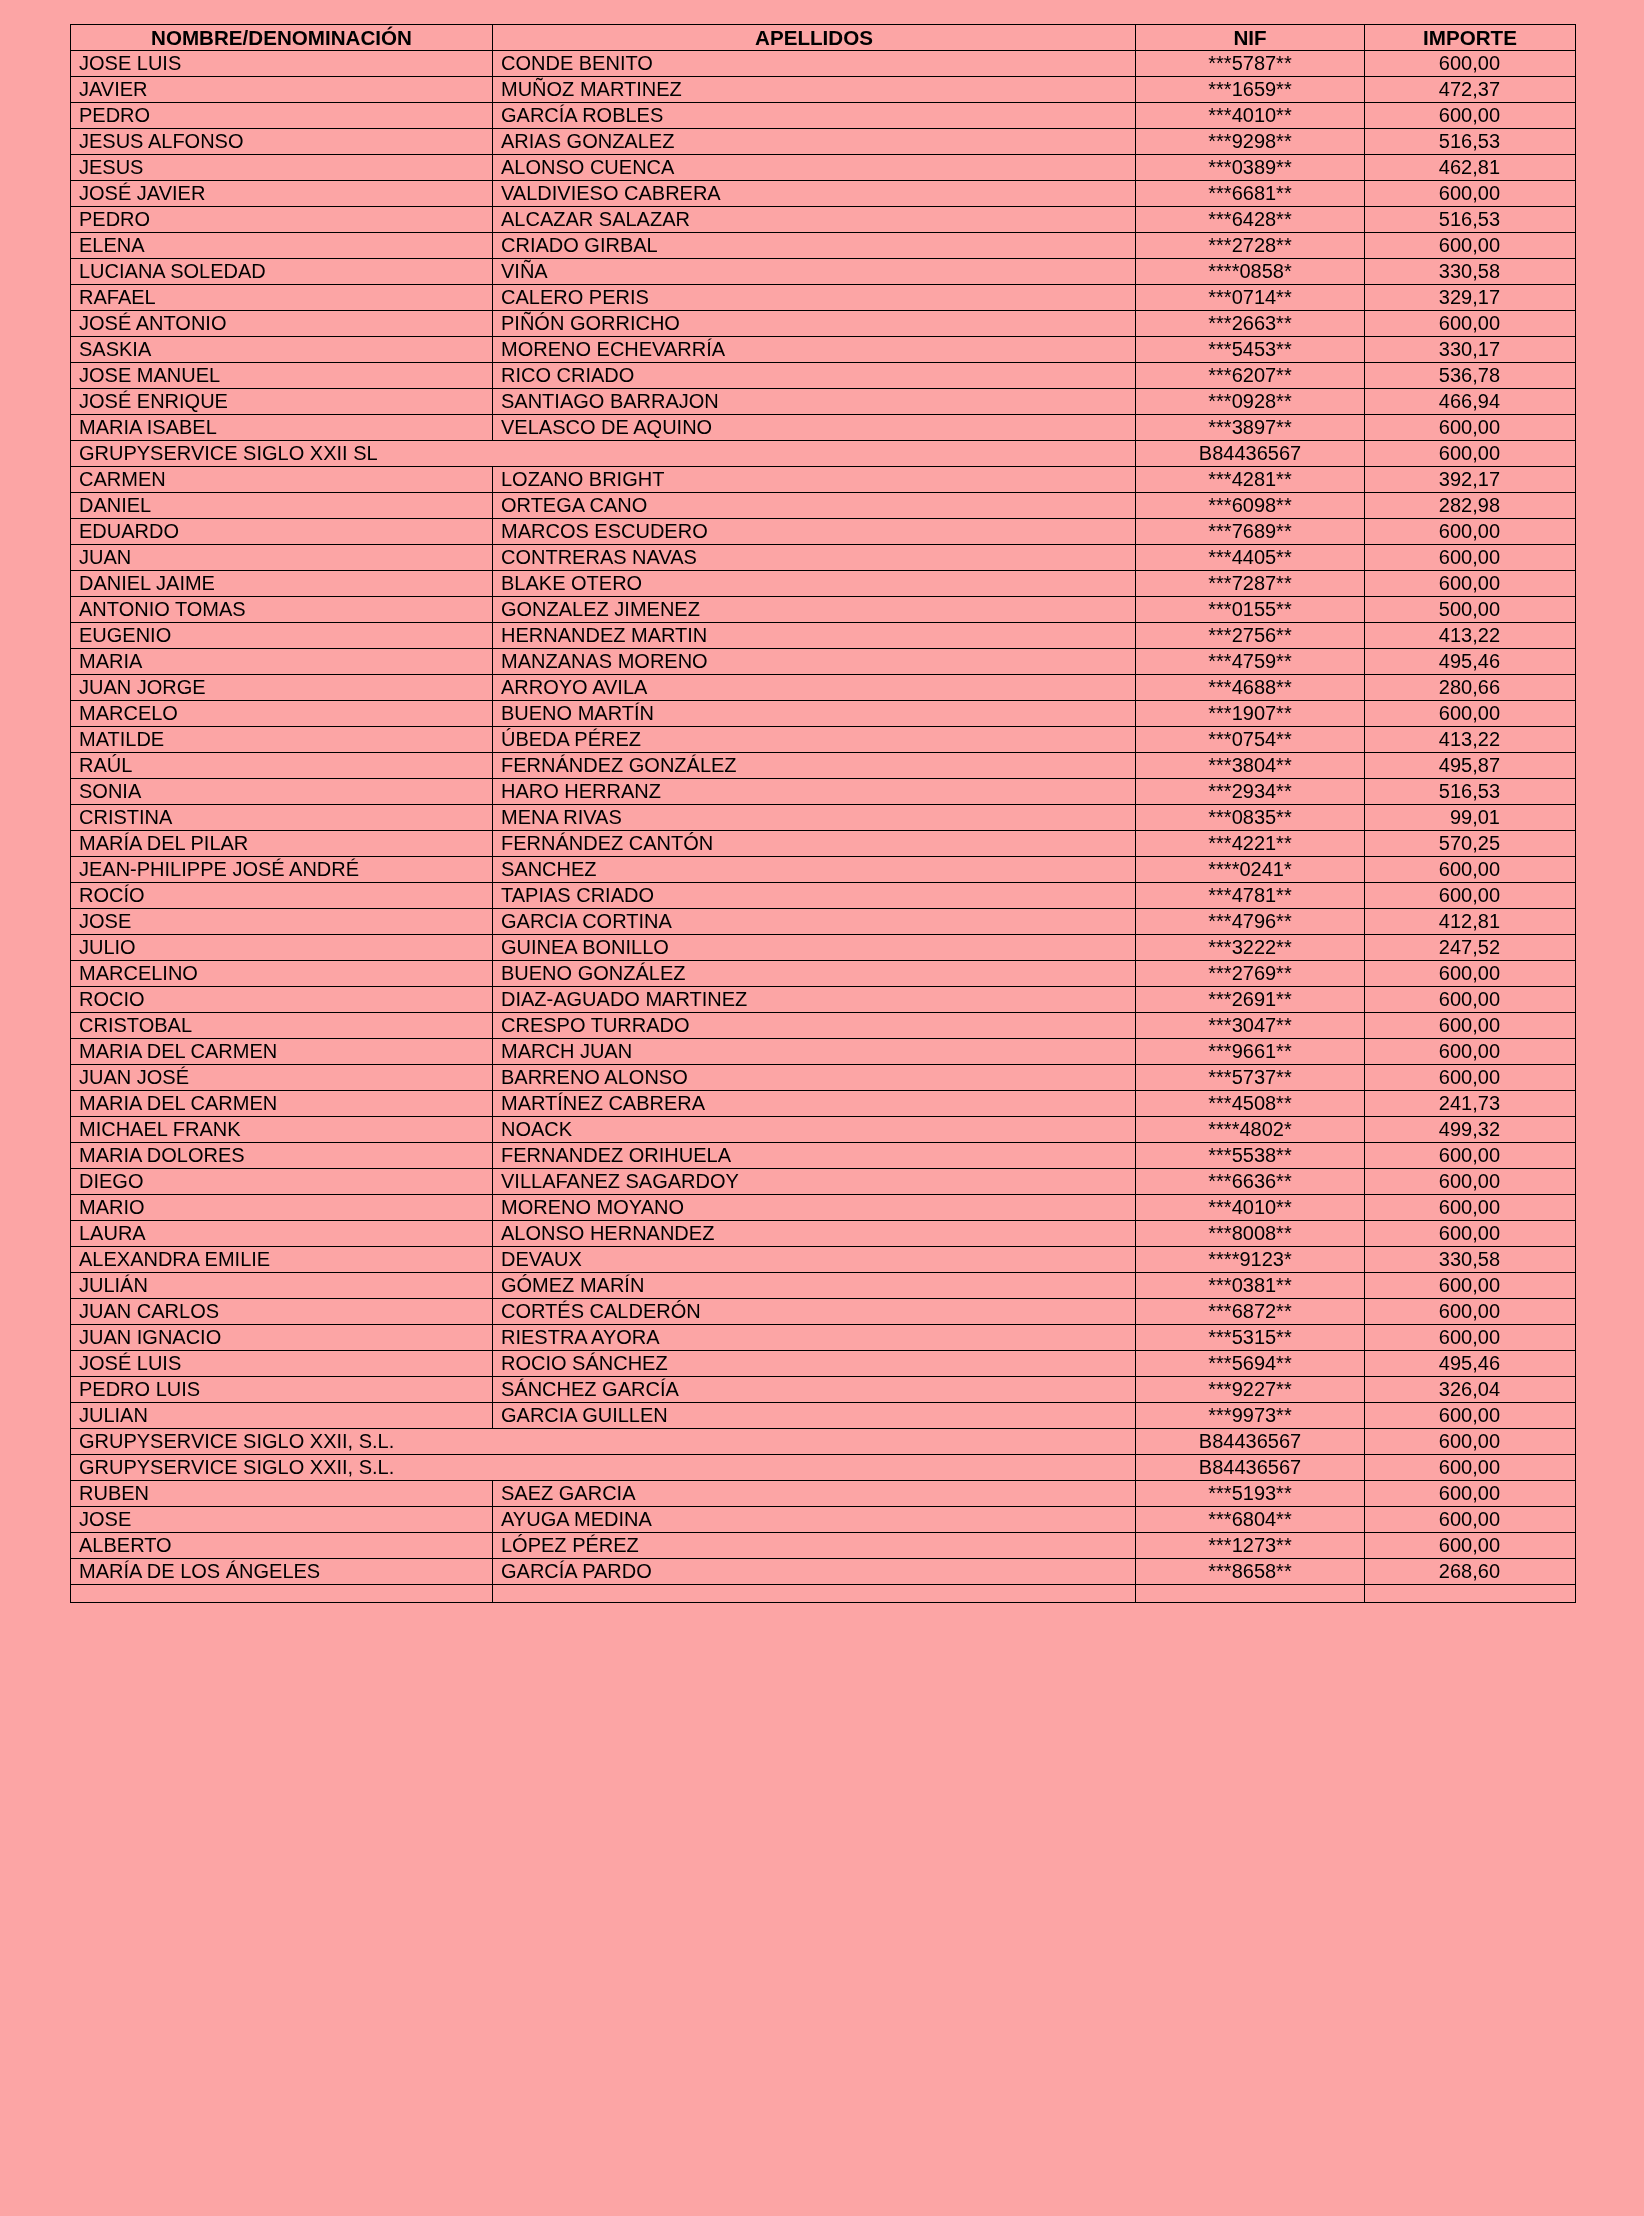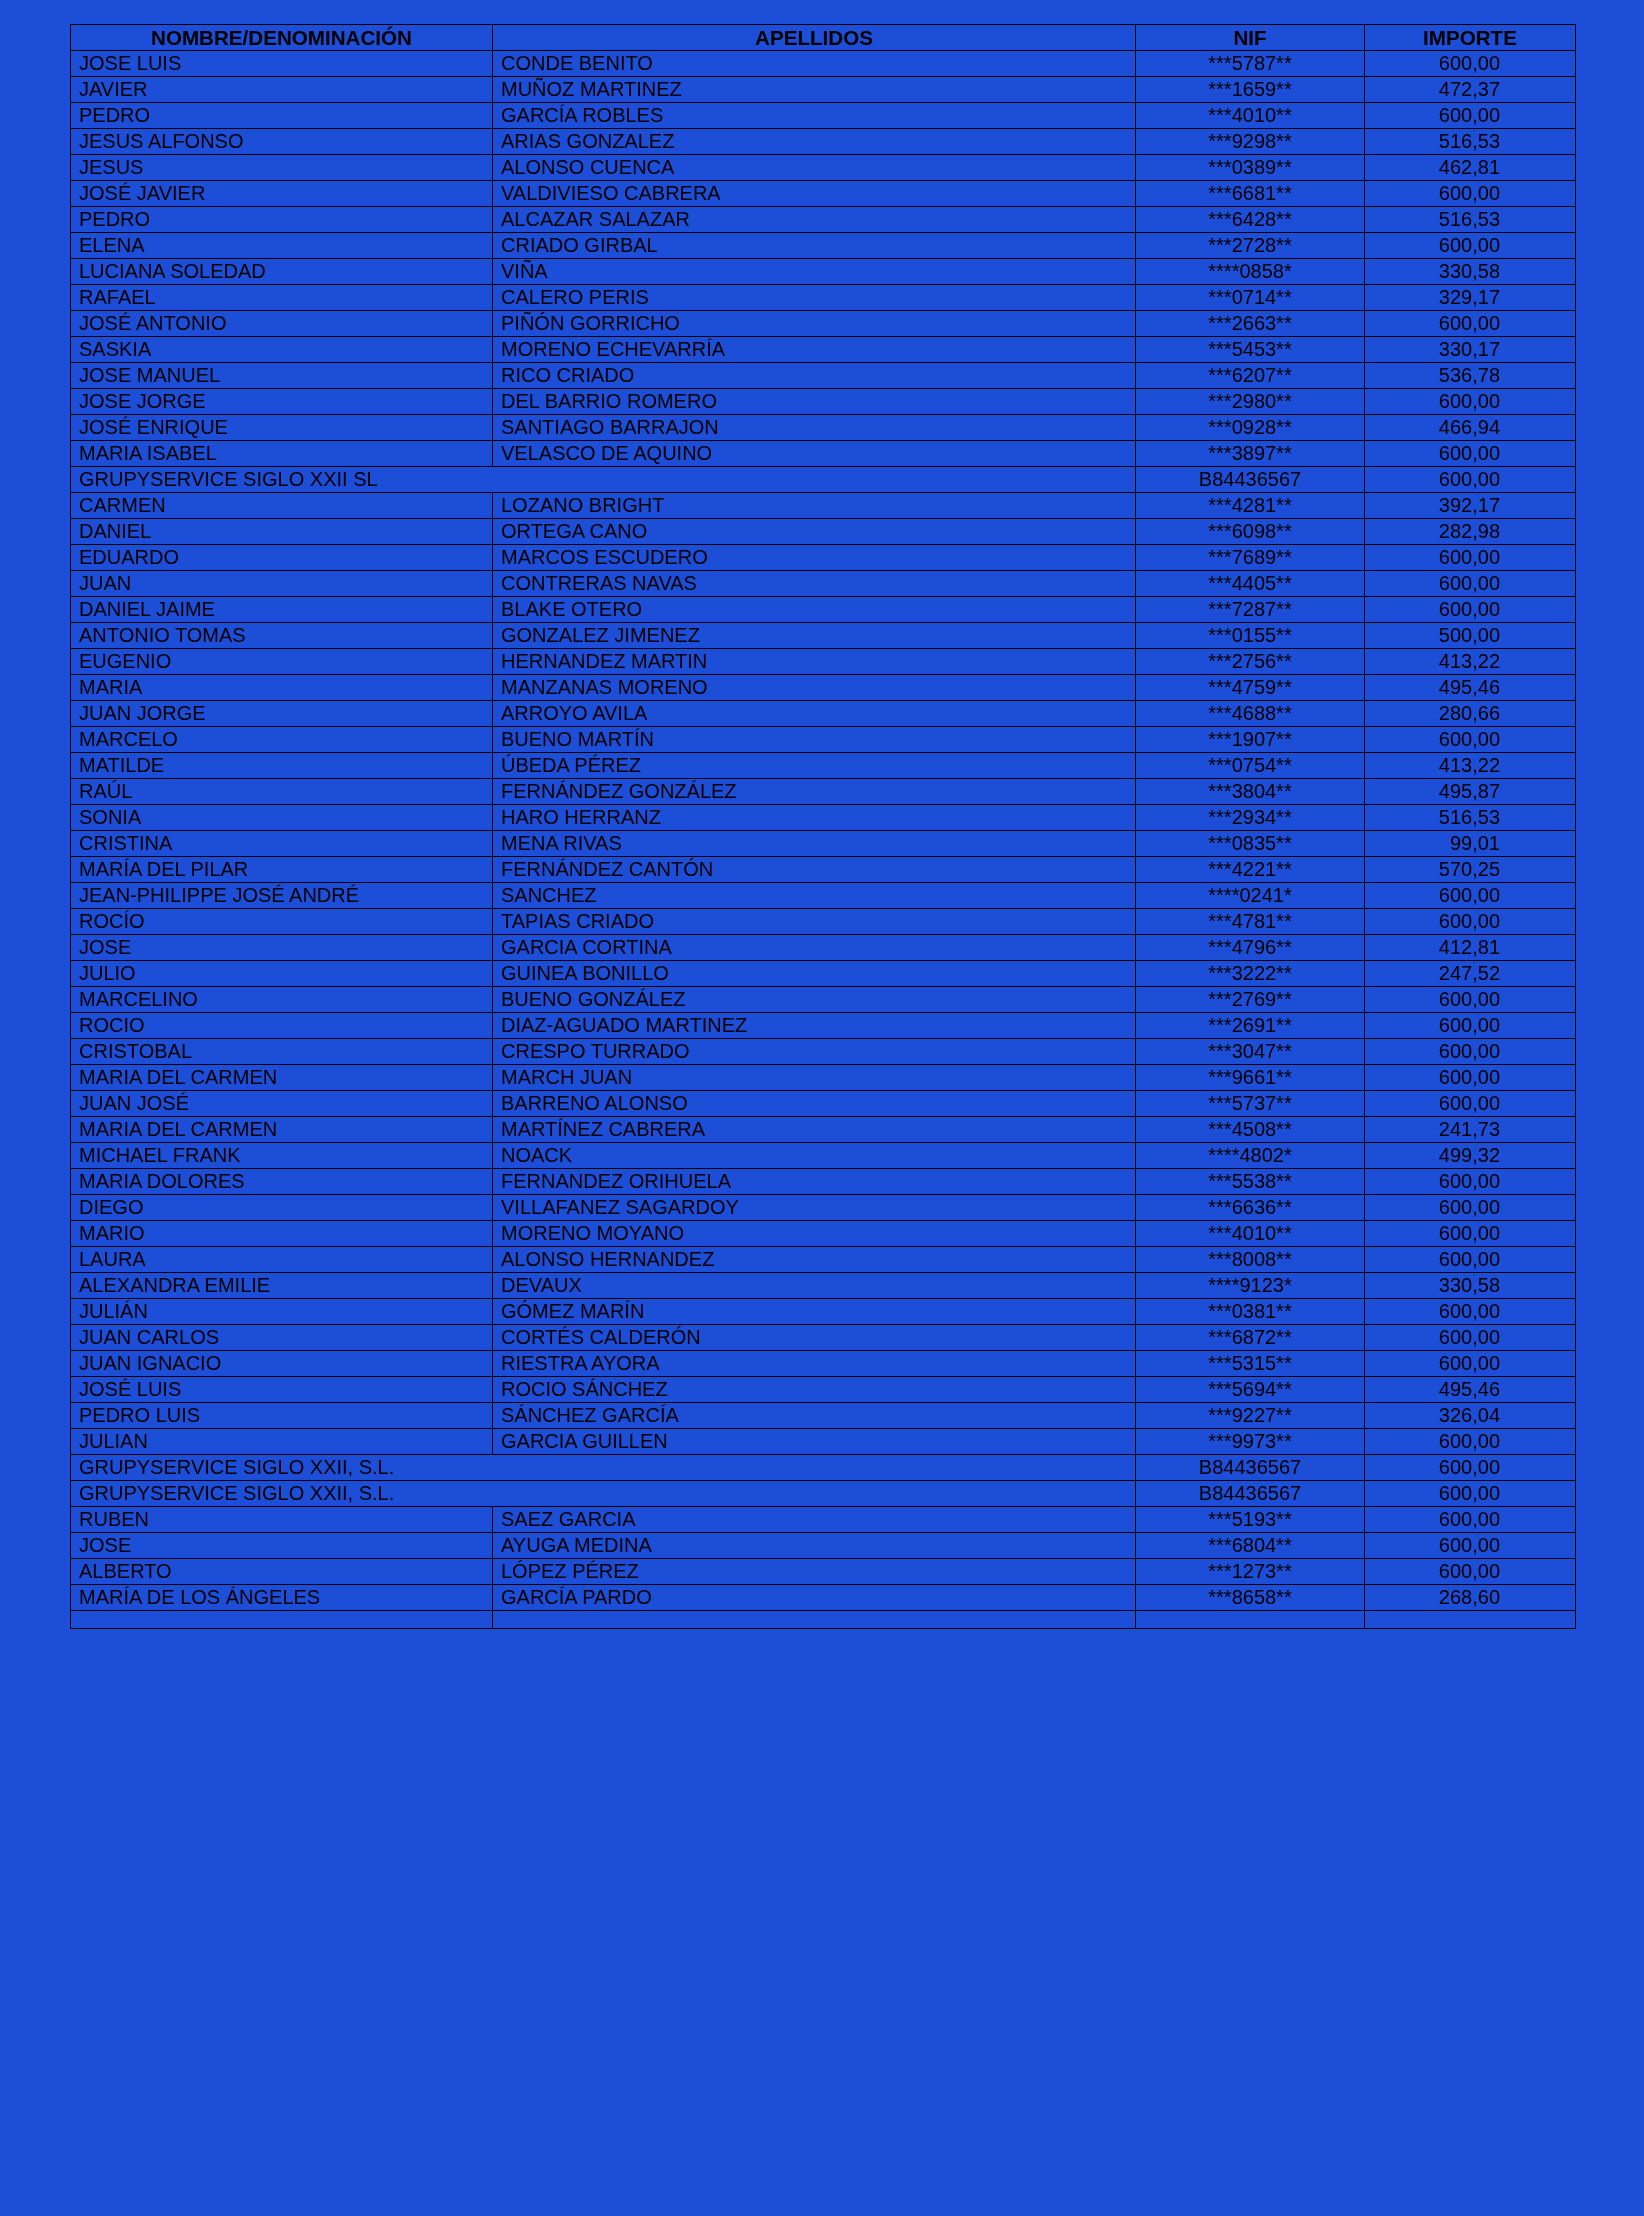--- a/index.html
+++ b/index.html
@@ -4,21 +4,21 @@
 <style>
   html, body {
     margin: 0;
     padding: 0;
     background: #ffffff;
   }
   .page {
     position: relative;
     width: 1645px;
     height: 2216px;
-    background: #1d4ed8;
+    background: #fca5a5;
     font-family: "Liberation Sans", sans-serif;
     color: #000000;
     overflow: hidden;
   }
   table.grant-table {
     position: absolute;
     left: 70px;
     top: 24px;
     width: 1505px;
     border-collapse: collapse;
@@ -146,26 +146,20 @@
           <td class="c-nif">***5453**</td>
           <td class="c-importe">330,17</td>
         </tr>
         <tr>
           <td class="c-nombre">JOSE MANUEL</td>
           <td class="c-apellidos">RICO CRIADO</td>
           <td class="c-nif">***6207**</td>
           <td class="c-importe">536,78</td>
         </tr>
         <tr>
-          <td class="c-nombre">JOSE JORGE</td>
-          <td class="c-apellidos">DEL BARRIO ROMERO</td>
-          <td class="c-nif">***2980**</td>
-          <td class="c-importe">600,00</td>
-        </tr>
-        <tr>
           <td class="c-nombre">JOSÉ ENRIQUE</td>
           <td class="c-apellidos">SANTIAGO BARRAJON</td>
           <td class="c-nif">***0928**</td>
           <td class="c-importe">466,94</td>
         </tr>
         <tr>
           <td class="c-nombre">MARIA ISABEL</td>
           <td class="c-apellidos">VELASCO DE AQUINO</td>
           <td class="c-nif">***3897**</td>
           <td class="c-importe">600,00</td>

